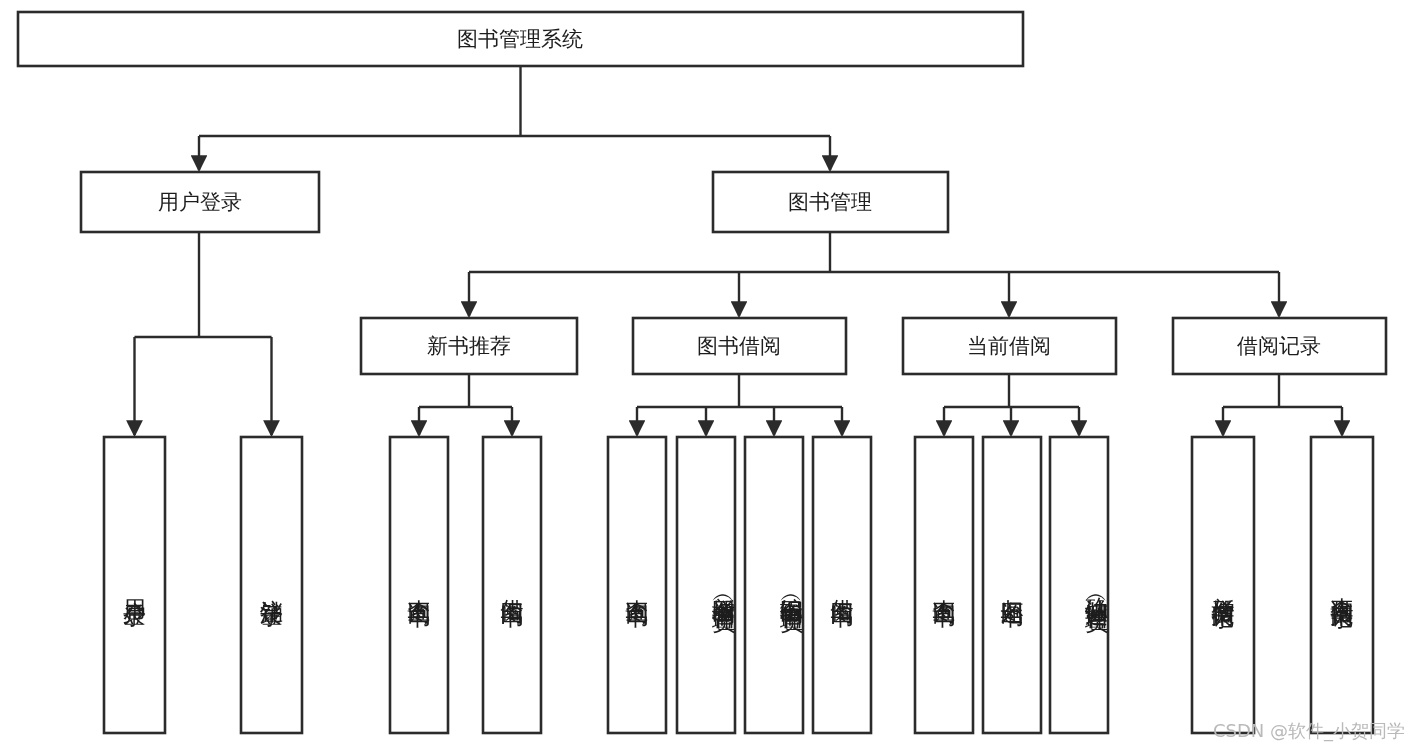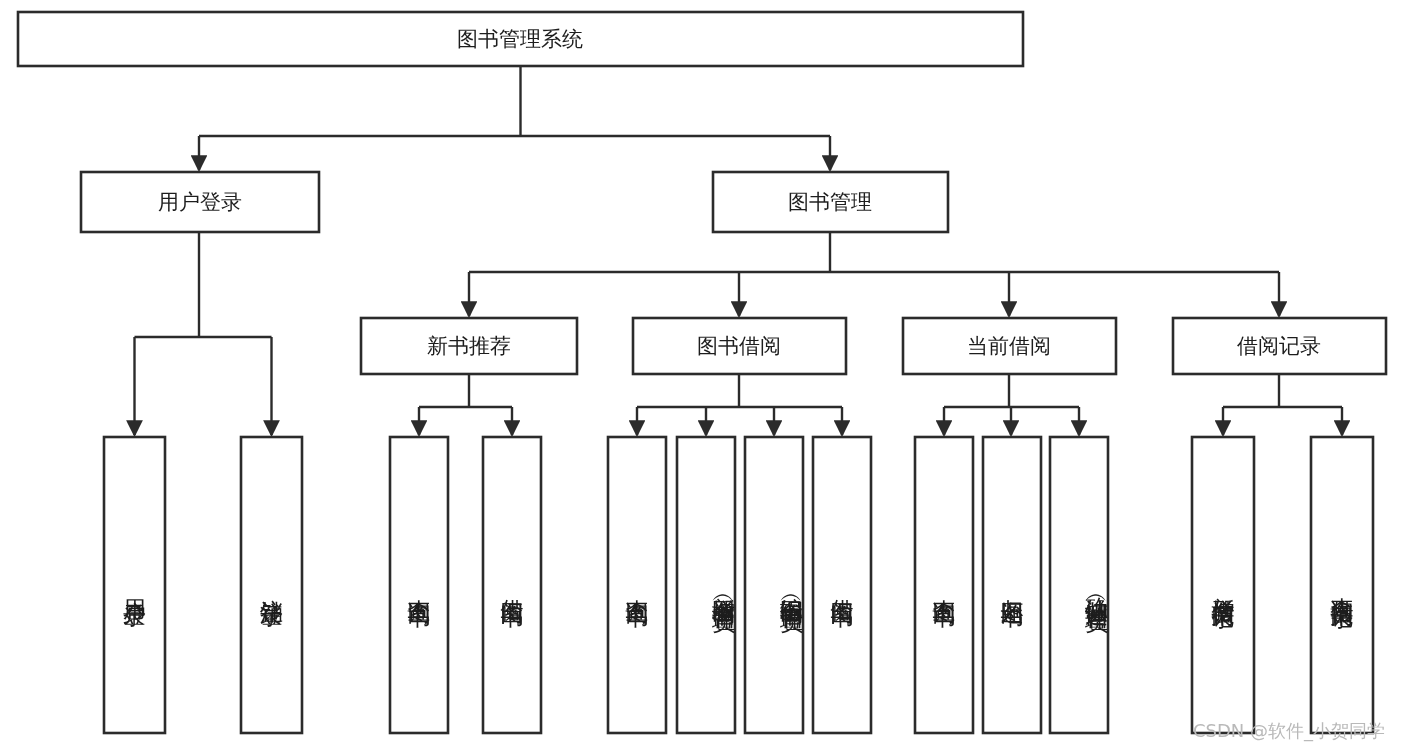--- a/index.html
+++ b/index.html
@@ -22,21 +22,21 @@
     text-orientation:upright;
     font-family:"DejaVu Sans","Liberation Sans",sans-serif;
     font-size:23px;color:#1d1d1d;
     letter-spacing:2px;
     display:flex;align-items:center;justify-content:center;
     line-height:1;
     white-space:nowrap;
     pointer-events:none;
   }
   .watermark{
-    position:absolute;right:20px;bottom:4px;
+    position:absolute;right:0;bottom:4px;
     font-family:"DejaVu Sans","Liberation Sans",sans-serif;
     font-size:18px;color:#b9b9b9;white-space:nowrap;
   }
 </style>
 </head>
 <body>
 
 <svg id="canvas" viewBox="0 0 1405 747">
 
   <defs>

